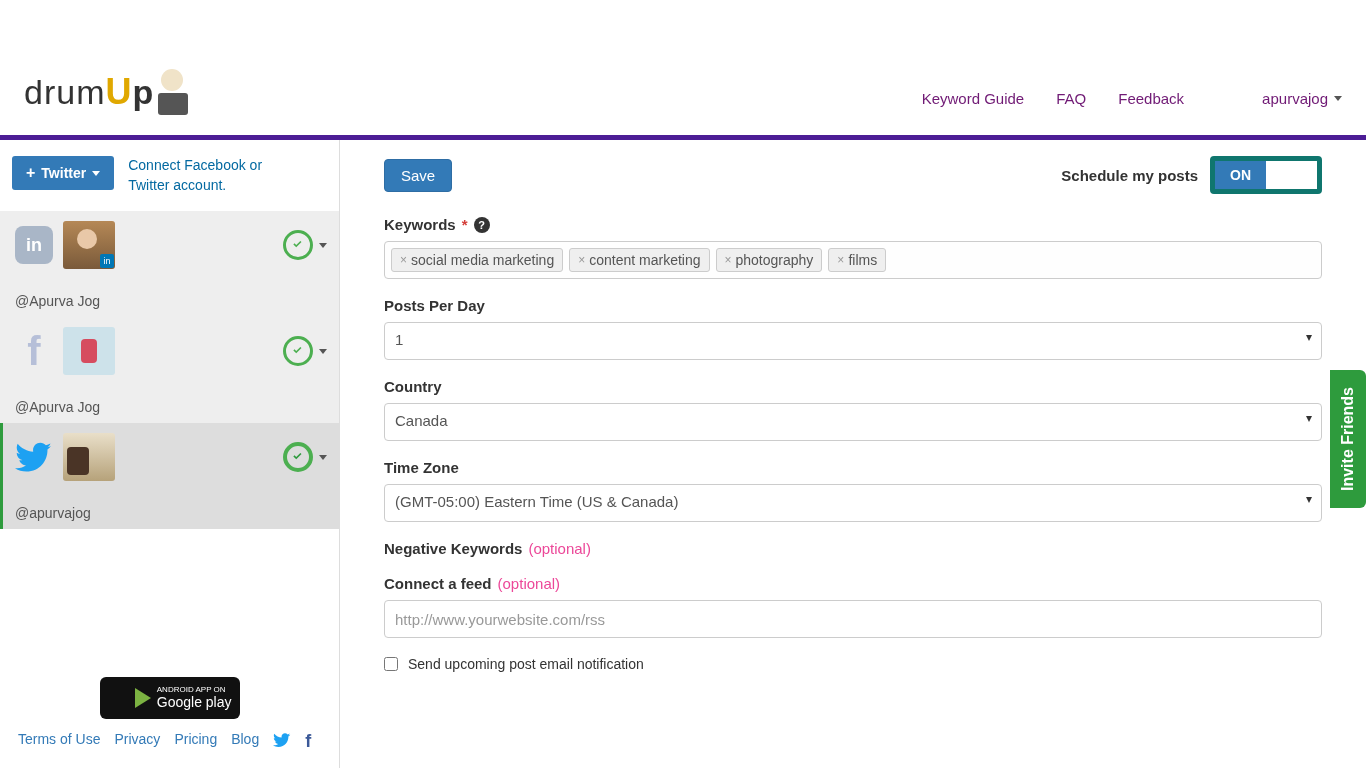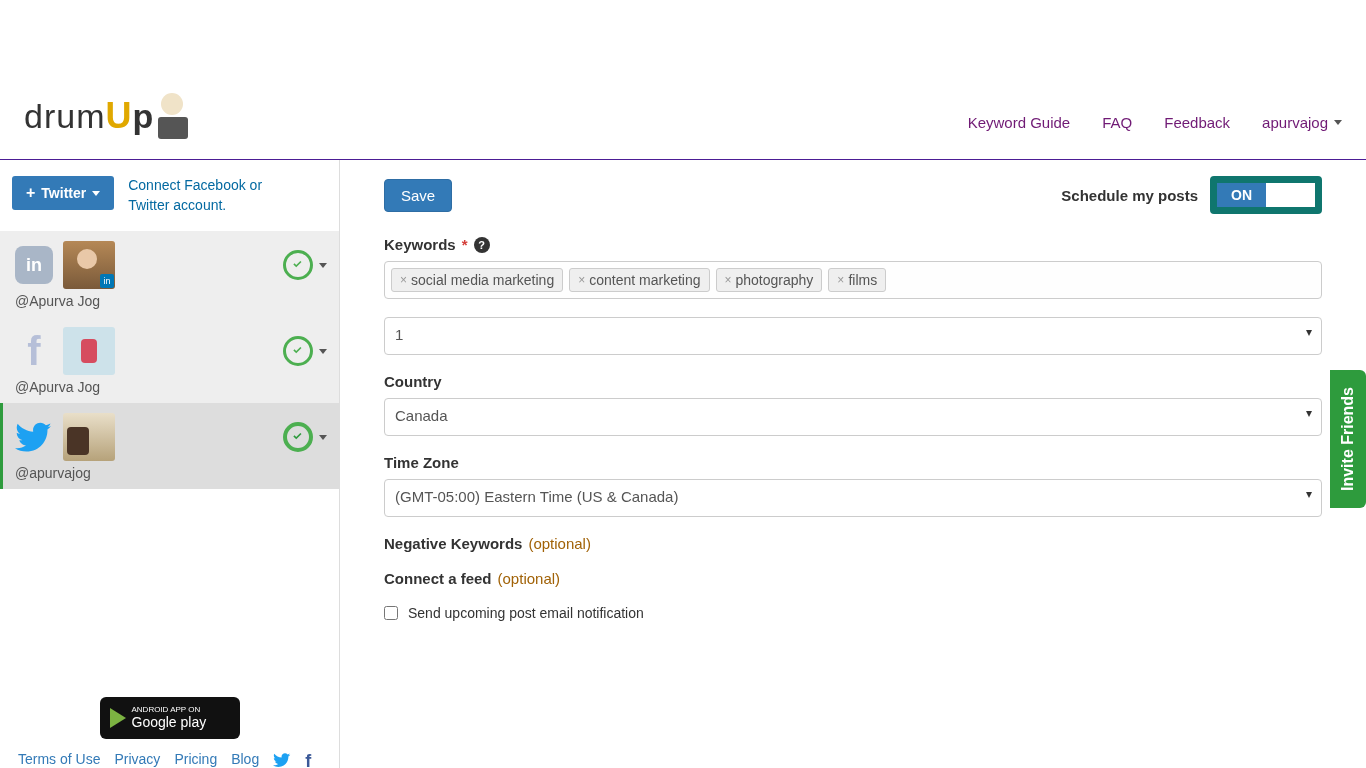--- a/index.html
+++ b/index.html
@@ -1,84 +1,84 @@
 <!DOCTYPE html>
 <html><head>
 <meta charset="utf-8">
 <style>
 * { box-sizing: border-box; margin: 0; padding: 0; }
 body { font-family: Arial, Helvetica, sans-serif; font-size: 14px; color: #333; background: #fff; }
 .page { width: 1366px; height: 768px; position: relative; overflow: hidden; }
 
 
-.topbar { height: 160px; border-bottom: 1px solid #4c1d95; display: flex; align-items: flex-end; padding: 0 24px 20px 24px; }
+.topbar { height: 140px; border-bottom: 5px solid #4c1d95; display: flex; align-items: flex-end; padding: 0 24px 20px 24px; }
 .logo { display: flex; align-items: center; }
 .logo-text { font-size: 34px; font-weight: 400; color: #333; letter-spacing: 1px;}
 .logo-text .u { color: #e0a800; font-weight: 700; font-size:36px;}
 .logo-text .p { color: #333; font-weight:700;}
 .logo-mascot { width: 36px; height: 46px; margin-left: 4px; position: relative; }
 .logo-mascot .head { width: 22px; height: 22px; background: #f0e3c8; border-radius: 50%; position: absolute; top: 0; left: 3px; }
 .logo-mascot .body { width: 30px; height: 22px; background: #555; border-radius: 3px; position: absolute; bottom: 0; left: 0; }
 .nav { margin-left: auto; display: flex; gap: 32px; align-items: center; padding-bottom: 8px; }
 .nav a { color: #701a75; text-decoration: none; font-size: 15px; cursor: pointer; }
-.nav .user { display: flex; align-items: center; gap: 6px; }
+.nav .user { display: flex; align-items: center; gap: 6px; margin-left: 46px; }
 .caret { width: 0; height: 0; border-left: 4px solid transparent; border-right: 4px solid transparent; border-top: 5px solid #555; }
 
 
 .content { display: flex; height: 628px; }
 
 
 .sidebar { width: 340px; border-right: 1px solid #ddd; background: #fff; display: flex; flex-direction: column; }
 .sidebar-top { padding: 16px 12px; display: flex; gap: 14px; align-items: flex-start; }
 .btn-accounts { background: #337ab7; border: none; border-radius: 3px; color: #fff; padding: 8px 14px; font-size: 14px; font-weight: 700; display: flex; align-items: center; gap: 6px; cursor: pointer; }
 .btn-accounts .plus { font-size: 16px; font-weight: 700; }
 .btn-accounts .caret { border-top-color: #fff; }
 .sidebar-top .hint { color: #0369a1; font-size: 14px; line-height: 1.4; max-width: 160px; }
 
-.acct { padding: 10px 12px 8px 12px; border-left: 3px solid transparent; display: flex; flex-direction: column; gap: 4px; position: relative; }
+.acct { padding: 10px 12px 8px 12px; border-left: 3px solid transparent; display: flex; flex-direction: column; gap: 24px; position: relative; }
 .acct .row1 { display: flex; align-items: center; gap: 10px; }
 .acct .netw { width: 38px; height: 38px; border-radius: 6px; display: flex; align-items: center; justify-content: center; }
 .acct .avatar { width: 52px; height: 48px; border-radius: 3px; background: #c0c4c8; position: relative; overflow: hidden; }
 .acct .handle { color: #555; font-size: 14px; }
 .acct .status { margin-left: auto; display: flex; align-items: center; gap: 6px; }
 .acct .check { width: 30px; height: 30px; border: 3px solid #4caf50; border-radius: 50%; display: flex; align-items: center; justify-content: center; }
 .acct .check svg { width: 14px; height: 14px; }
 .acct.bg { background: #eee; }
 .acct.active { background: #ddd; border-left-color: #2e9b3d; }
 .acct.active .netw { }
 
 .netw.linkedin { background: #a9b6c7; color: #fff; font-weight:700; font-size:18px; border-radius:8px;}
 .netw.linkedin::after{content:"in"; color:#fff;}
 .netw.facebook { color: #b6bfd8; font-size: 40px; font-weight: 700; }
 .netw.facebook::after{content:"f";}
 .netw.twitter { }
 
 .sidebar-foot { margin-top: auto; padding: 12px 16px 16px 16px; display:flex; flex-direction:column; gap:12px; align-items:center;}
-.google-play { width: 140px; height: 35px; background: #111; border-radius: 6px; display: flex; align-items: center; gap: 6px; padding: 21px 8px; color: #fff; cursor:pointer;}
+.google-play { width: 140px; height: 35px; background: #111; border-radius: 6px; display: flex; align-items: center; gap: 6px; padding: 21px 8px; color: #fff; cursor:pointer;justify-content:flex-end;}
 .gp-tri { width: 0; height: 0; border-top: 10px solid transparent; border-bottom: 10px solid transparent; border-left: 16px solid #7cb342; margin-left:2px;}
 .gp-txt { font-size: 8px; line-height: 1.1; }
 .gp-txt .big { font-size: 14px; font-weight: 400; }
 .foot-links { display: flex; flex-wrap: wrap; gap: 14px; padding: 0 2px; font-size: 14px; width:100%;}
 .foot-links a { color: #337ab7; text-decoration: none; cursor:pointer;}
 .foot-links .tw { color: #1da1f2; }
 
 
 .main { flex: 1; padding: 16px 44px; overflow: auto; }
 .main-top { display: flex; align-items: center; margin-bottom: 22px; }
 .btn-save { background: #337ab7; color: #fff; border: 1px solid #2e6da4; border-radius: 4px; padding: 7px 16px; font-size: 15px; cursor: pointer; }
 .schedule-wrap { margin-left: auto; display: flex; align-items: center; gap: 12px; }
 .schedule-label { font-size: 15px; font-weight: 700; color:#333;margin-left:32px;}
-.toggle { width: 112px; height: 38px; border: 7px solid #0f766e; border-radius: 4px; display: flex; overflow: hidden; cursor:pointer;}
+.toggle { width: 112px; height: 38px; border: 5px solid #0f766e; border-radius: 4px; display: flex; overflow: hidden; cursor:pointer;}
 .toggle .on { background: #337ab7; color: #fff; flex: 1; display: flex; align-items: center; justify-content: center; font-weight: 700; }
 .toggle .off { background: #fff; flex: 1; }
 
 .field { margin-bottom: 18px; }
 .field-label { font-size: 15px; font-weight: 700; margin-bottom: 8px; display: flex; align-items: center; gap: 6px; color:#333;}
 .field-label .req { color: #d43f3a; }
-.field-label .opt { color: #a16207; font-weight: 400; }
+.field-label .opt { color: #ec4899; font-weight: 400; }
 .help-ic { width: 16px; height: 16px; border-radius: 50%; background: #333; color: #fff; font-size: 11px; display: flex; align-items: center; justify-content: center; font-weight:700;}
 
 .tag-box { border: 1px solid #ccc; border-radius: 4px; padding: 4px 6px; min-height: 38px; display: flex; gap: 6px; flex-wrap: wrap; align-items: center; background:#fefefe;}
 .tag { background: #efefef; border: 1px solid #ccc; border-radius: 3px; padding: 3px 8px; display: flex; align-items: center; gap: 4px; font-size: 14px; color: #555; }
 .tag .x { color: #999; cursor: pointer; font-size: 12px; }
 
 .select, .input { width: 100%; border: 1px solid #ccc; border-radius: 4px; padding: 8px 10px; font-size: 15px; color: #555; height: 38px; background:#fff;}
 .select { appearance: none; position: relative; }
 .select-wrap { position: relative; }
 .select-wrap::after { content: "▾"; position: absolute; right: 10px; top: 8px; color: #333; pointer-events: none; font-size:12px;}
@@ -243,20 +243,23 @@
               <span>photography</span>
             </span>
         <span class="tag">
               <span class="x">×</span>
               <span>films</span>
             </span>
       </div>
     </div>
 
     <div class="field">
+      <div class="field-label">
+            <span>Posts Per Day</span>
+          </div>
       <div class="select-wrap">
         <div class="select">1</div>
       </div>
     </div>
 
     <div class="field">
       <div class="field-label">
             <span>Country</span>
           </div>
       <div class="select-wrap">
@@ -278,20 +281,21 @@
         <span>Negative Keywords</span>
         <span class="opt">(optional)</span>
       </div>
     </div>
 
     <div class="field">
       <div class="field-label">
         <span>Connect a feed</span>
         <span class="opt">(optional)</span>
       </div>
+      <input class="input" placeholder="http://www.yourwebsite.com/rss" style="">
     </div>
 
     <div class="checkbox-row">
       <input type="checkbox" style="">
       <span>Send upcoming post email notification</span>
     </div>
   </div>
 </div>
 
 <div class="invite-tab">Invite Friends</div>

